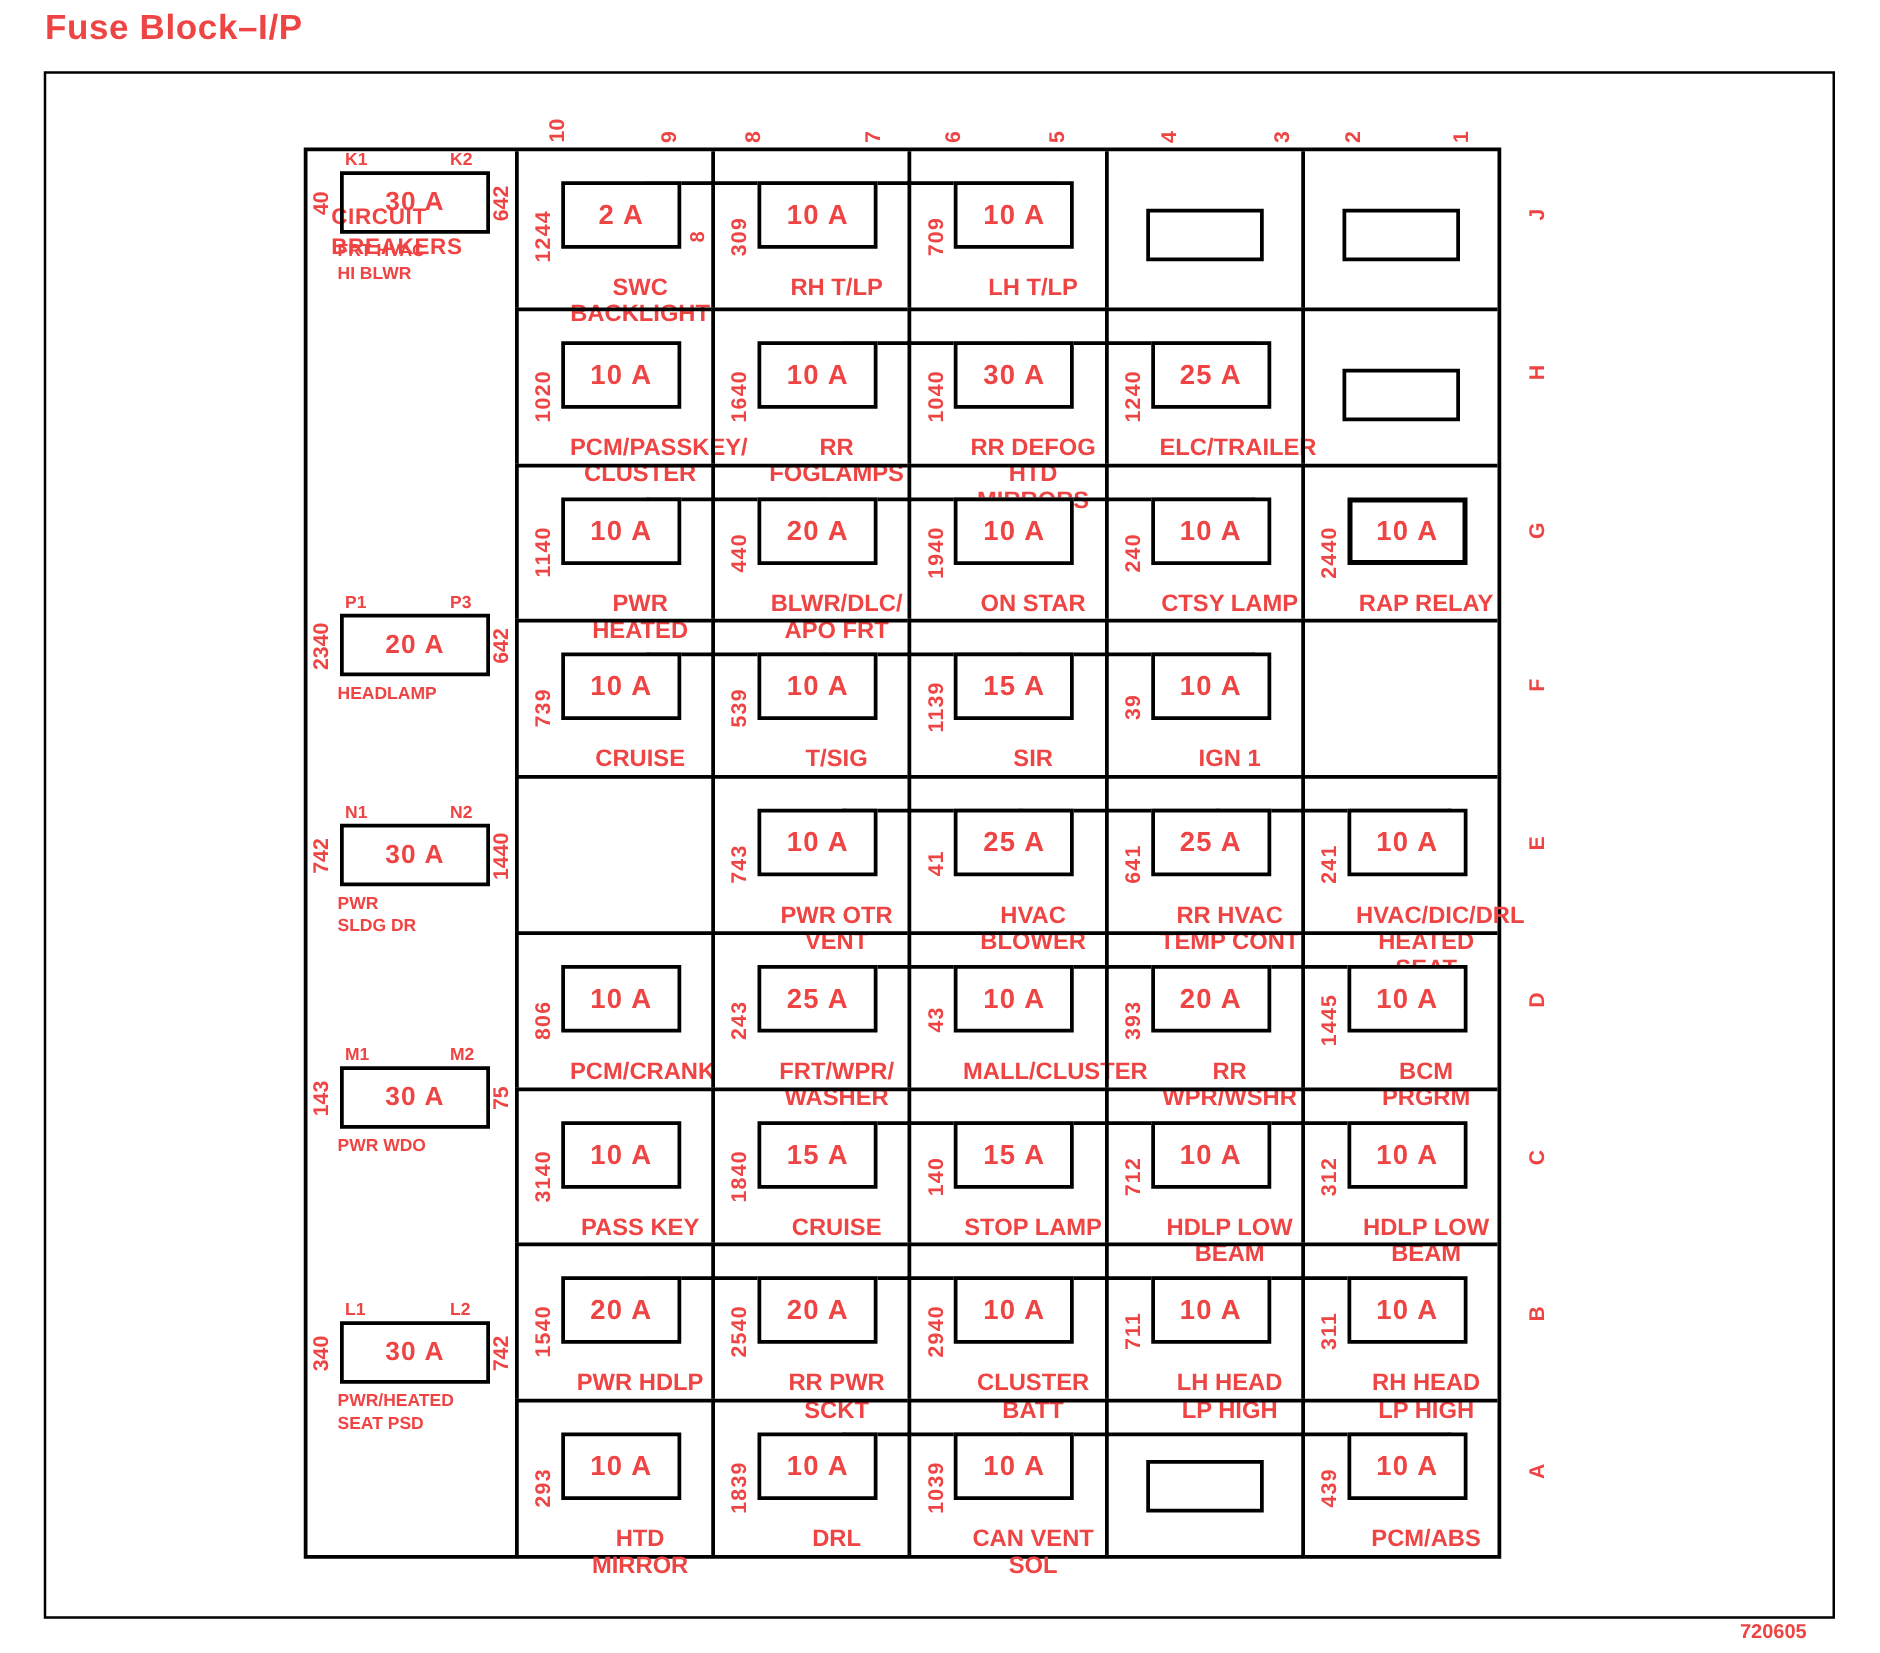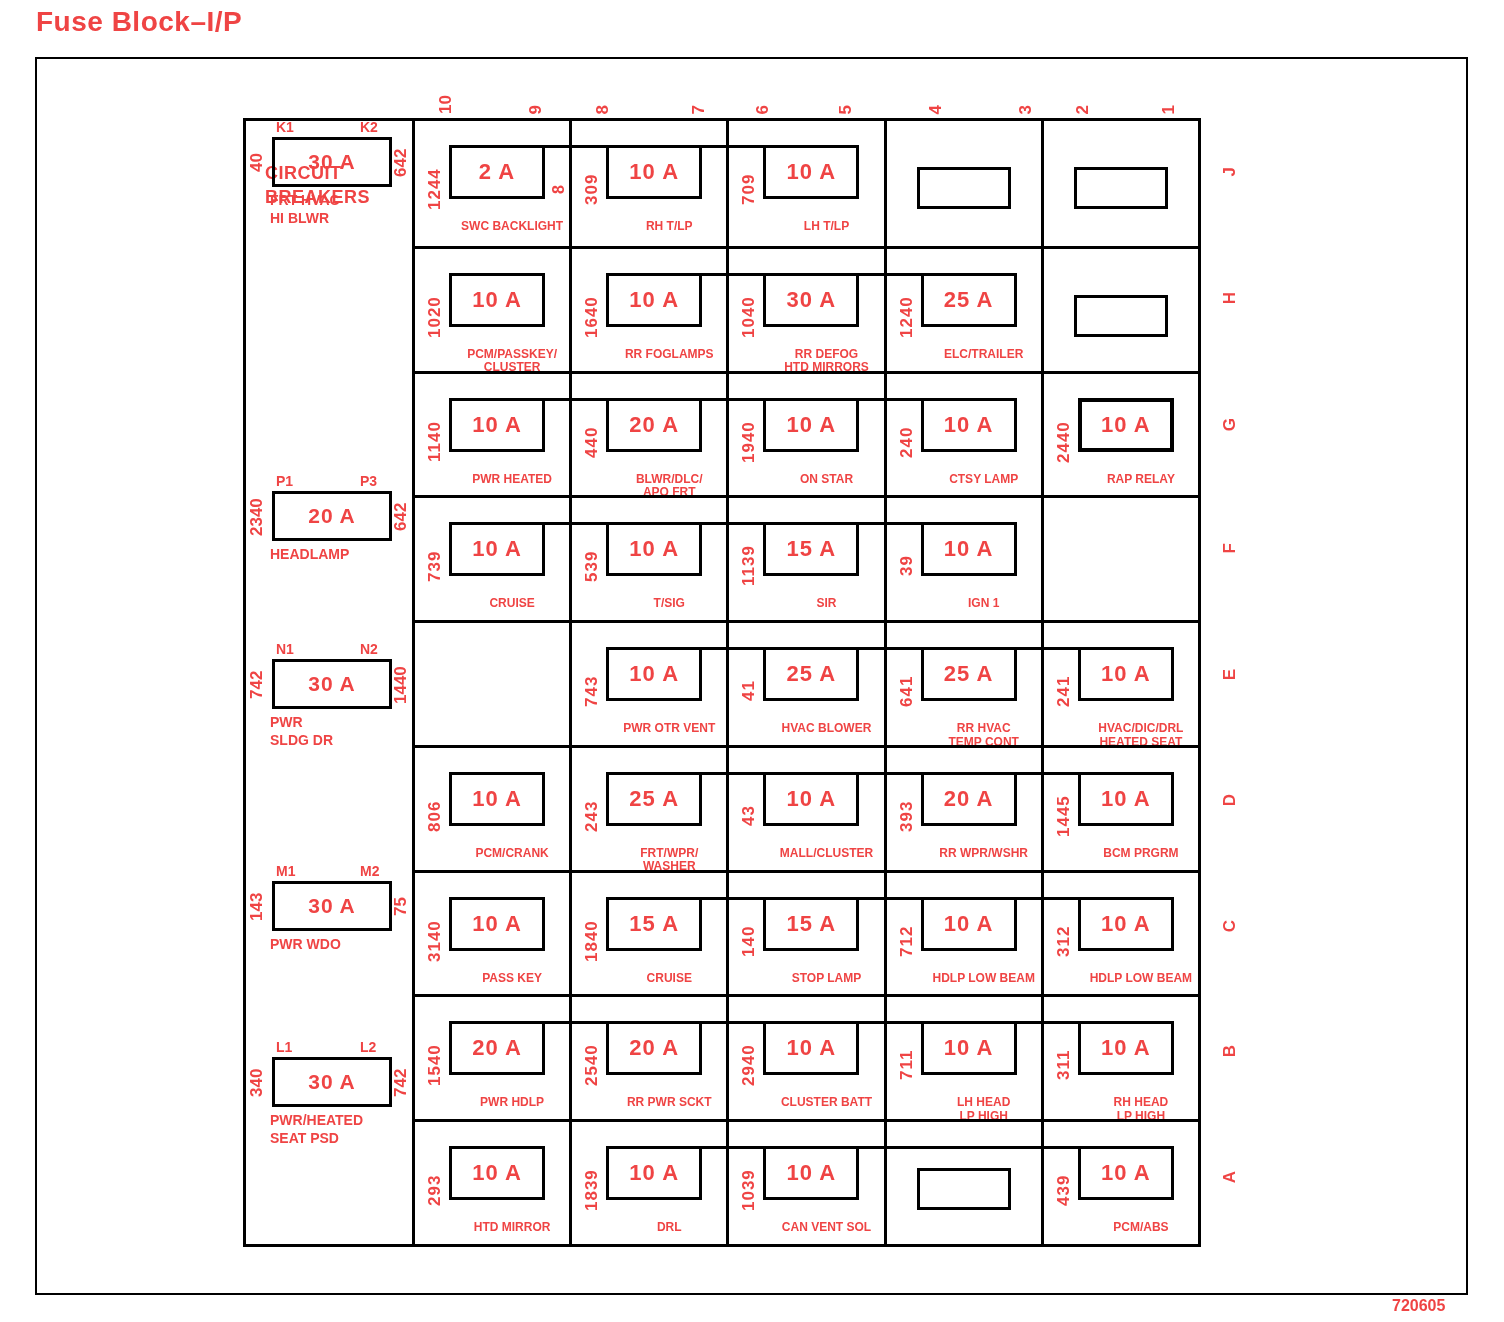--- a/index.html
+++ b/index.html
@@ -53,41 +53,41 @@
     position:absolute;left:8px;top:38px;height:60px;width:24px;
     display:flex;align-items:center;justify-content:center;
     font-size:17px;letter-spacing:1px;
   }
   .rnum{
     position:absolute;left:134px;top:46px;height:46px;width:20px;
     display:flex;align-items:center;justify-content:center;font-size:16px;
   }
   .fuse-label{
     position:absolute;left:1px;right:1px;top:99px;text-align:center;
-    font-size:12px;font-weight:bold;line-height:1.12;white-space:pre-line;padding-left:40px;
+    font-size:19px;font-weight:bold;line-height:1.12;white-space:pre-line;padding-left:40px;
   }
   
   .bus{position:absolute;top:24px;height:3px;background:#000;}
   .bus.start{left:102px;right:-3px;}
   .bus.mid,.bus.pass{left:-3px;right:-3px;}
   .bus.end{left:-3px;width:120px;}
   .stub{position:absolute;top:24px;width:3px;height:21px;background:#000;}
   .stub.start{left:102px;}
   .stub.mid{left:86px;}
   .stub.end{left:114px;}
   
   .cb-header{
     position:absolute;left:19px;top:40px;font-size:18px;font-weight:bold;
     line-height:1.35;white-space:pre-line;letter-spacing:0.5px;
   }
   .cb-item{position:absolute;left:0;width:166px;height:130px;}
   .cb-item:nth-of-type(1){top:160px;}
   .cb-item:nth-of-type(2){top:354px;}
   .cb-item:nth-of-type(3){top:522px;}
-  .cb-item:nth-of-type(4){top:744px;}
+  .cb-item:nth-of-type(4){top:716px;}
   .cb-item:nth-of-type(5){top:920px;}
   .cb-term{position:absolute;top:-2px;font-size:14px;font-weight:bold;}
   .cb-term.tl{left:30px;}
   .cb-term.tr{left:114px;}
   .cb-box{
     position:absolute;left:26px;top:16px;width:120px;height:50px;
     border:3px solid #000;box-sizing:border-box;
     display:flex;align-items:center;justify-content:center;
     font-size:21px;font-weight:bold;letter-spacing:1px;
   }

